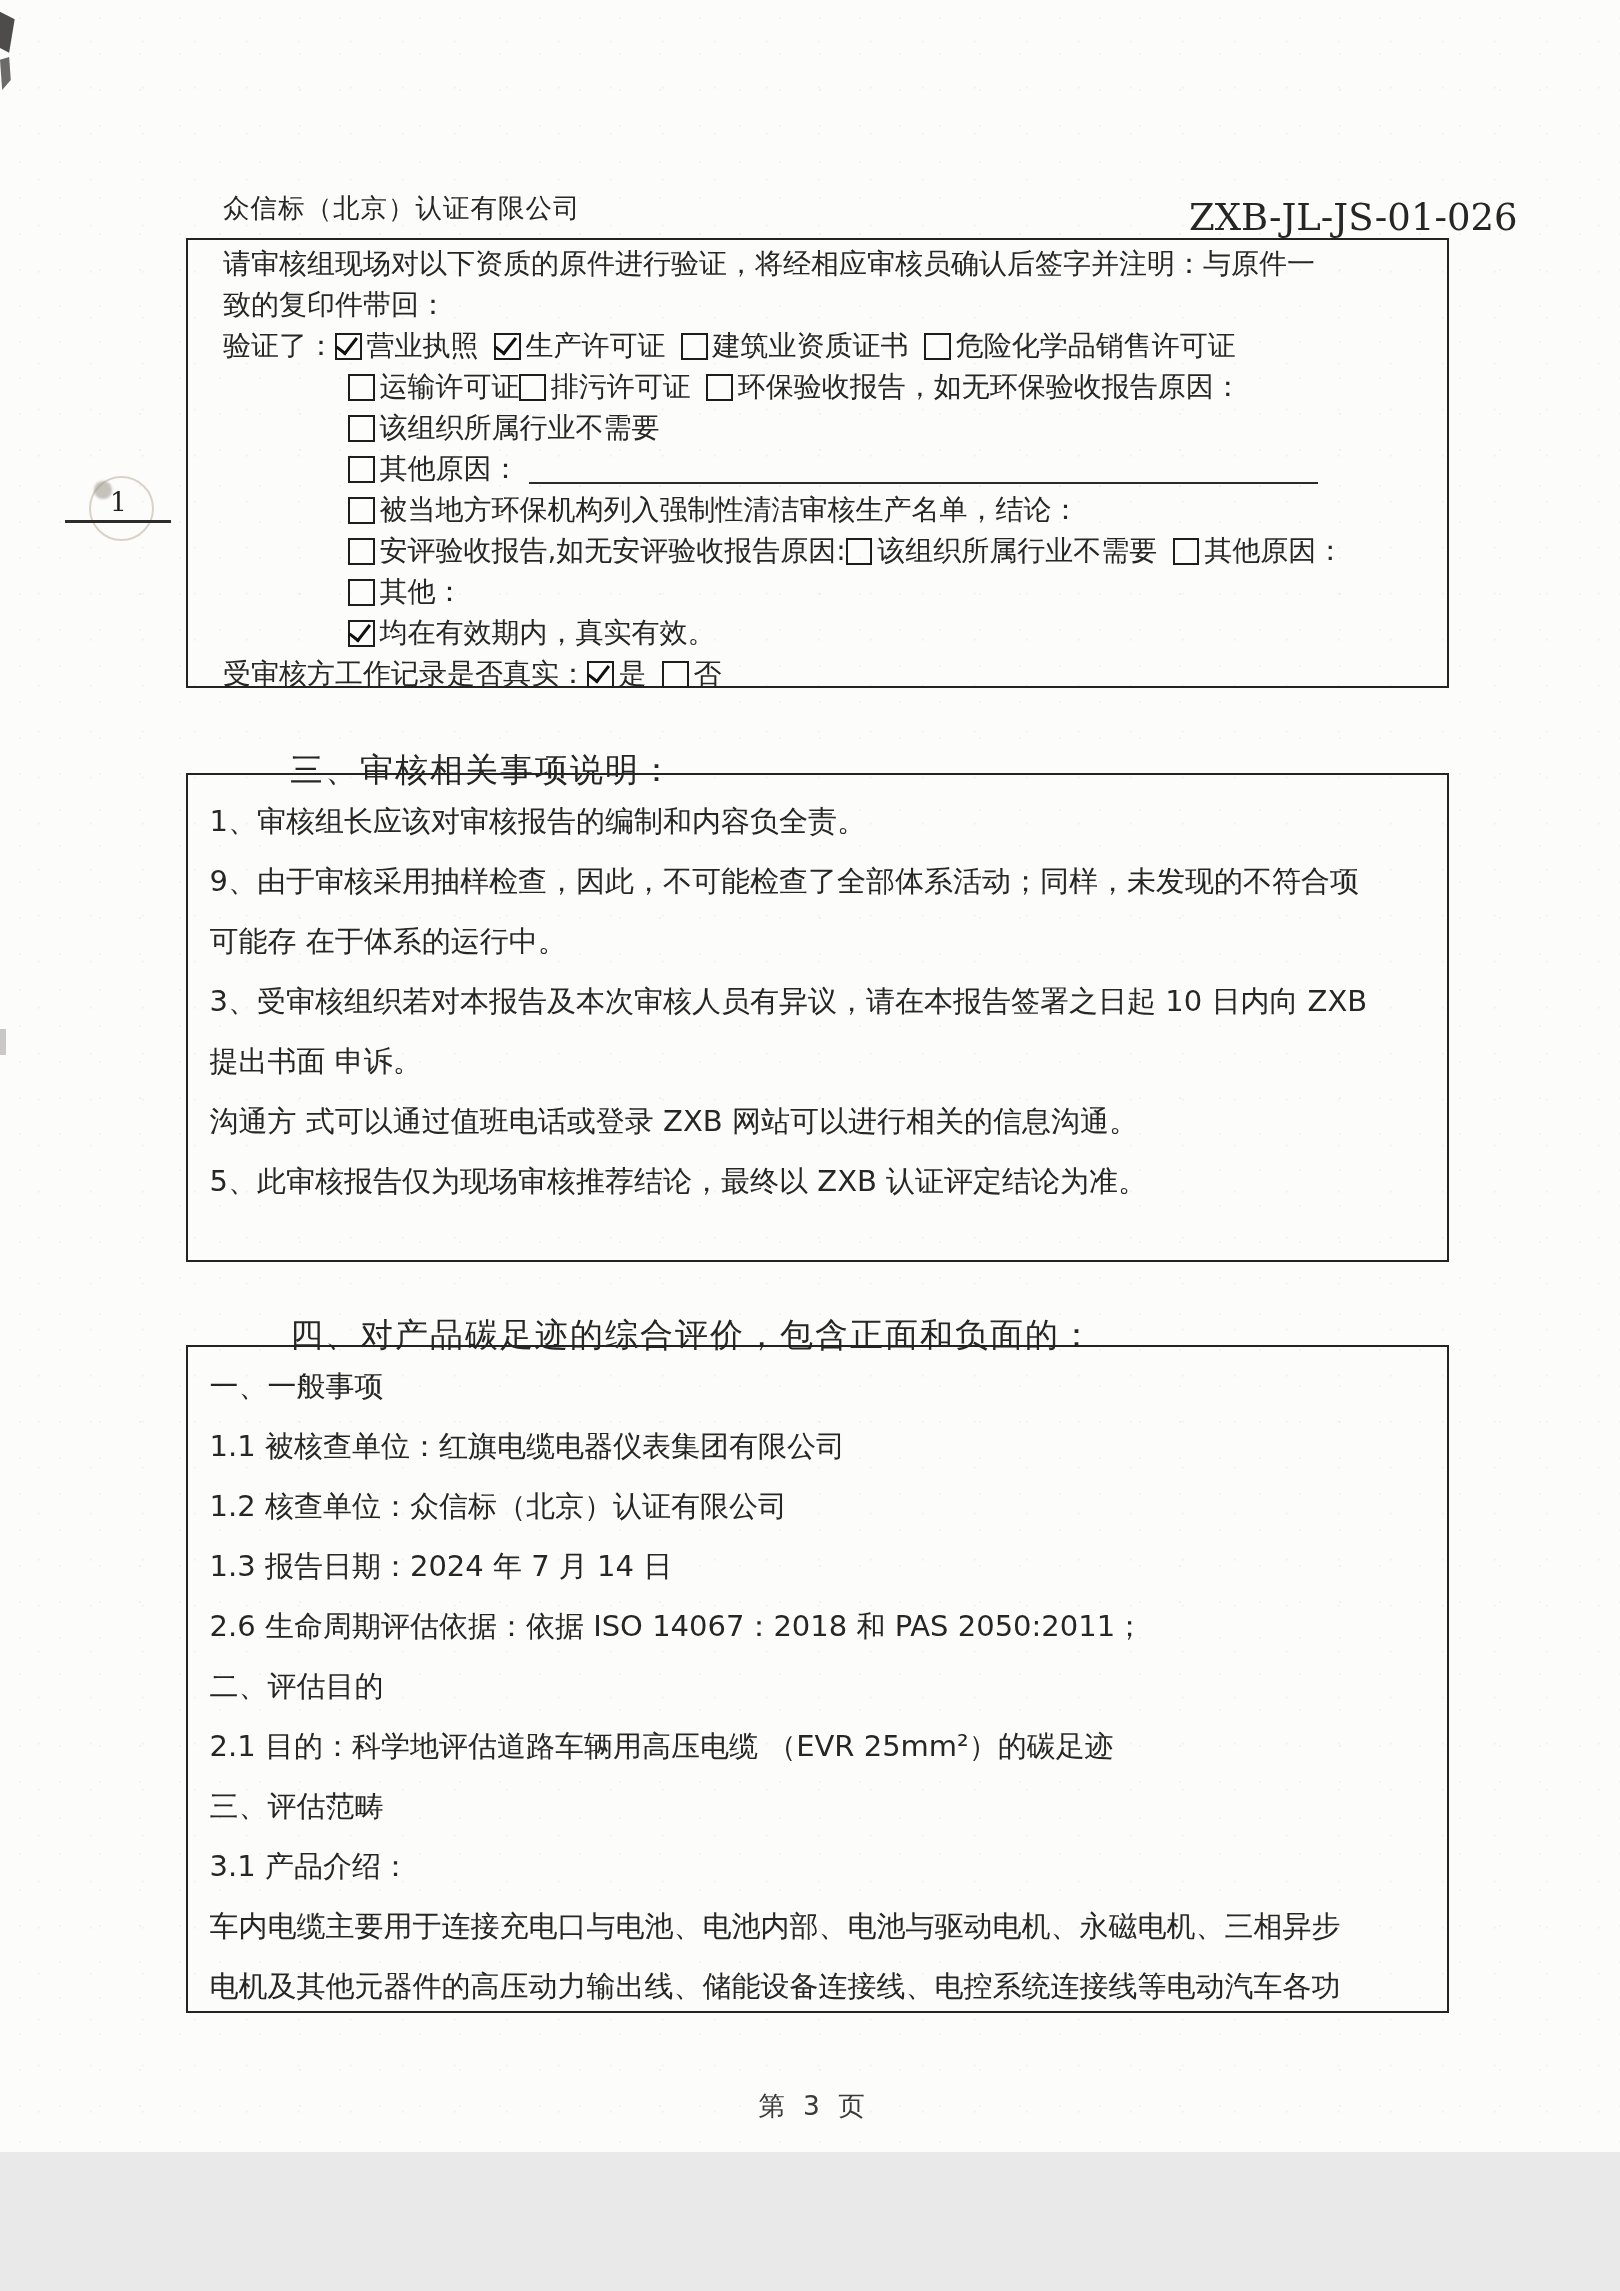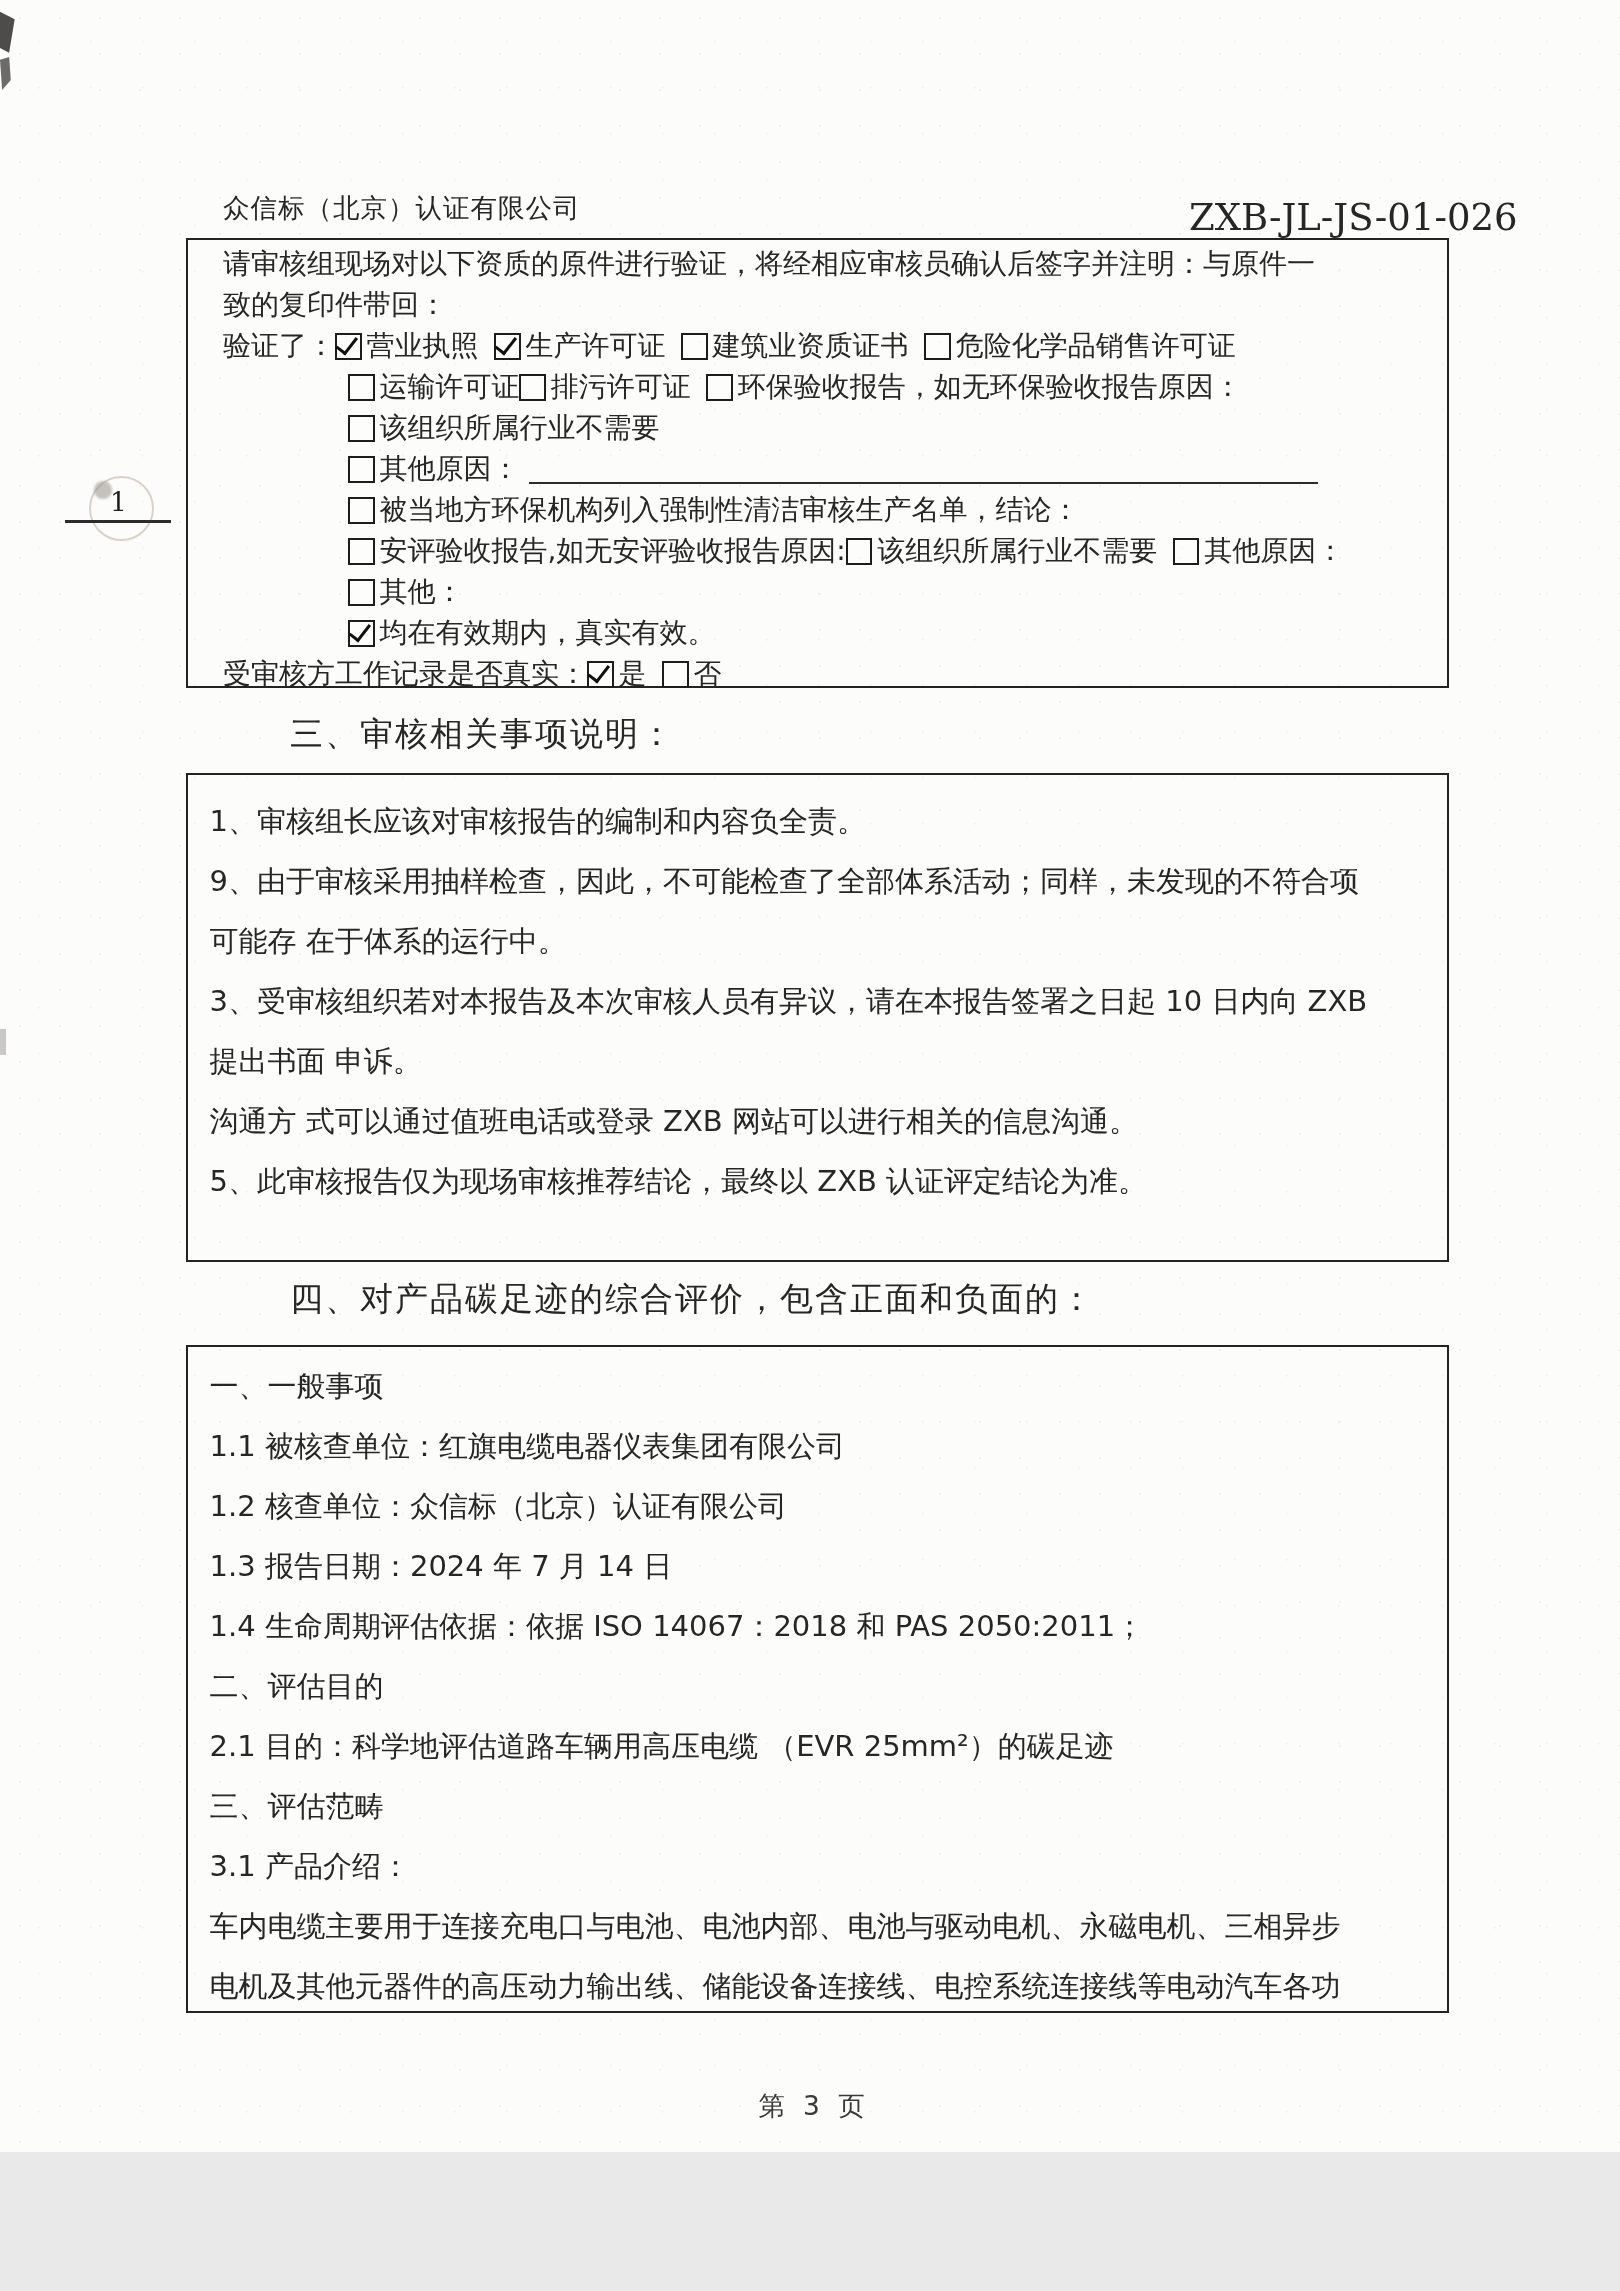--- a/index.html
+++ b/index.html
@@ -46,21 +46,21 @@
   .cb-item{display:inline-flex;align-items:center;}
   .checkbox{position:relative;display:inline-block;width:26.5px;height:26.5px;border:2.9px solid #1d1d1d;box-sizing:border-box;margin-right:4.9px;flex:none;background:rgba(255,255,255,.4);}
   .checkbox.checked::after{
     content:"";position:absolute;left:3.9px;top:-2px;width:8.8px;height:17.6px;
     border-right:3.9px solid #101010;border-bottom:3.9px solid #101010;transform:rotate(38deg);
   }
   .gap-md{margin-right:15.7px;}
   .fill-line{display:inline-block;width:789px;border-bottom:2.9px solid #2b2b2b;height:25.5px;margin-left:9.8px;align-self:flex-end;margin-bottom:5.9px;}
 
   
-  .sec-title{position:absolute;left:290px;font-size:33px;letter-spacing:2px;white-space:nowrap;}
+  .sec-title{position:absolute;left:290px;font-size:33px;letter-spacing:2px;white-space:nowrap;margin-top:36px;}
   .title-3{top:712px;}
   .title-4{top:1277px;font-family:Liberation Mono, monospace;}
 
   
   .footer{position:absolute;left:4px;top:2088px;width:100%;text-align:center;font-size:26.5px;letter-spacing:4.9px;color:#3a3a3a;}
 </style>
 </head>
 <body>
 
 <div class="page">
@@ -192,21 +192,21 @@
     <div class="nrow">5、此审核报告仅为现场审核推荐结论，最终以 ZXB 认证评定结论为准。</div>
   </div>
 
   <div class="sec-title title-4">四、对产品碳足迹的综合评价，包含正面和负面的：</div>
 
   <div class="docbox box-eval">
     <div class="erow">一、一般事项</div>
     <div class="erow">1.1 被核查单位：红旗电缆电器仪表集团有限公司</div>
     <div class="erow">1.2 核查单位：众信标（北京）认证有限公司</div>
     <div class="erow">1.3 报告日期：2024 年 7 月 14 日</div>
-    <div class="erow">1.4 生命周期评估依据：依据 ISO 14067：2018 和 PAS 2050:2011；</div>
+    <div class="erow">2.6 生命周期评估依据：依据 ISO 14067：2018 和 PAS 2050:2011；</div>
     <div class="erow">二、评估目的</div>
     <div class="erow">2.1 目的：科学地评估道路车辆用高压电缆 （EVR  25mm²）的碳足迹</div>
     <div class="erow">三、评估范畴</div>
     <div class="erow">3.1 产品介绍：</div>
     <div class="erow">车内电缆主要用于连接充电口与电池、电池内部、电池与驱动电机、永磁电机、三相异步</div>
     <div class="erow">电机及其他元器件的高压动力输出线、储能设备连接线、电控系统连接线等电动汽车各功</div>
   </div>
 
   <div class="footer">第 3 页</div>
 

